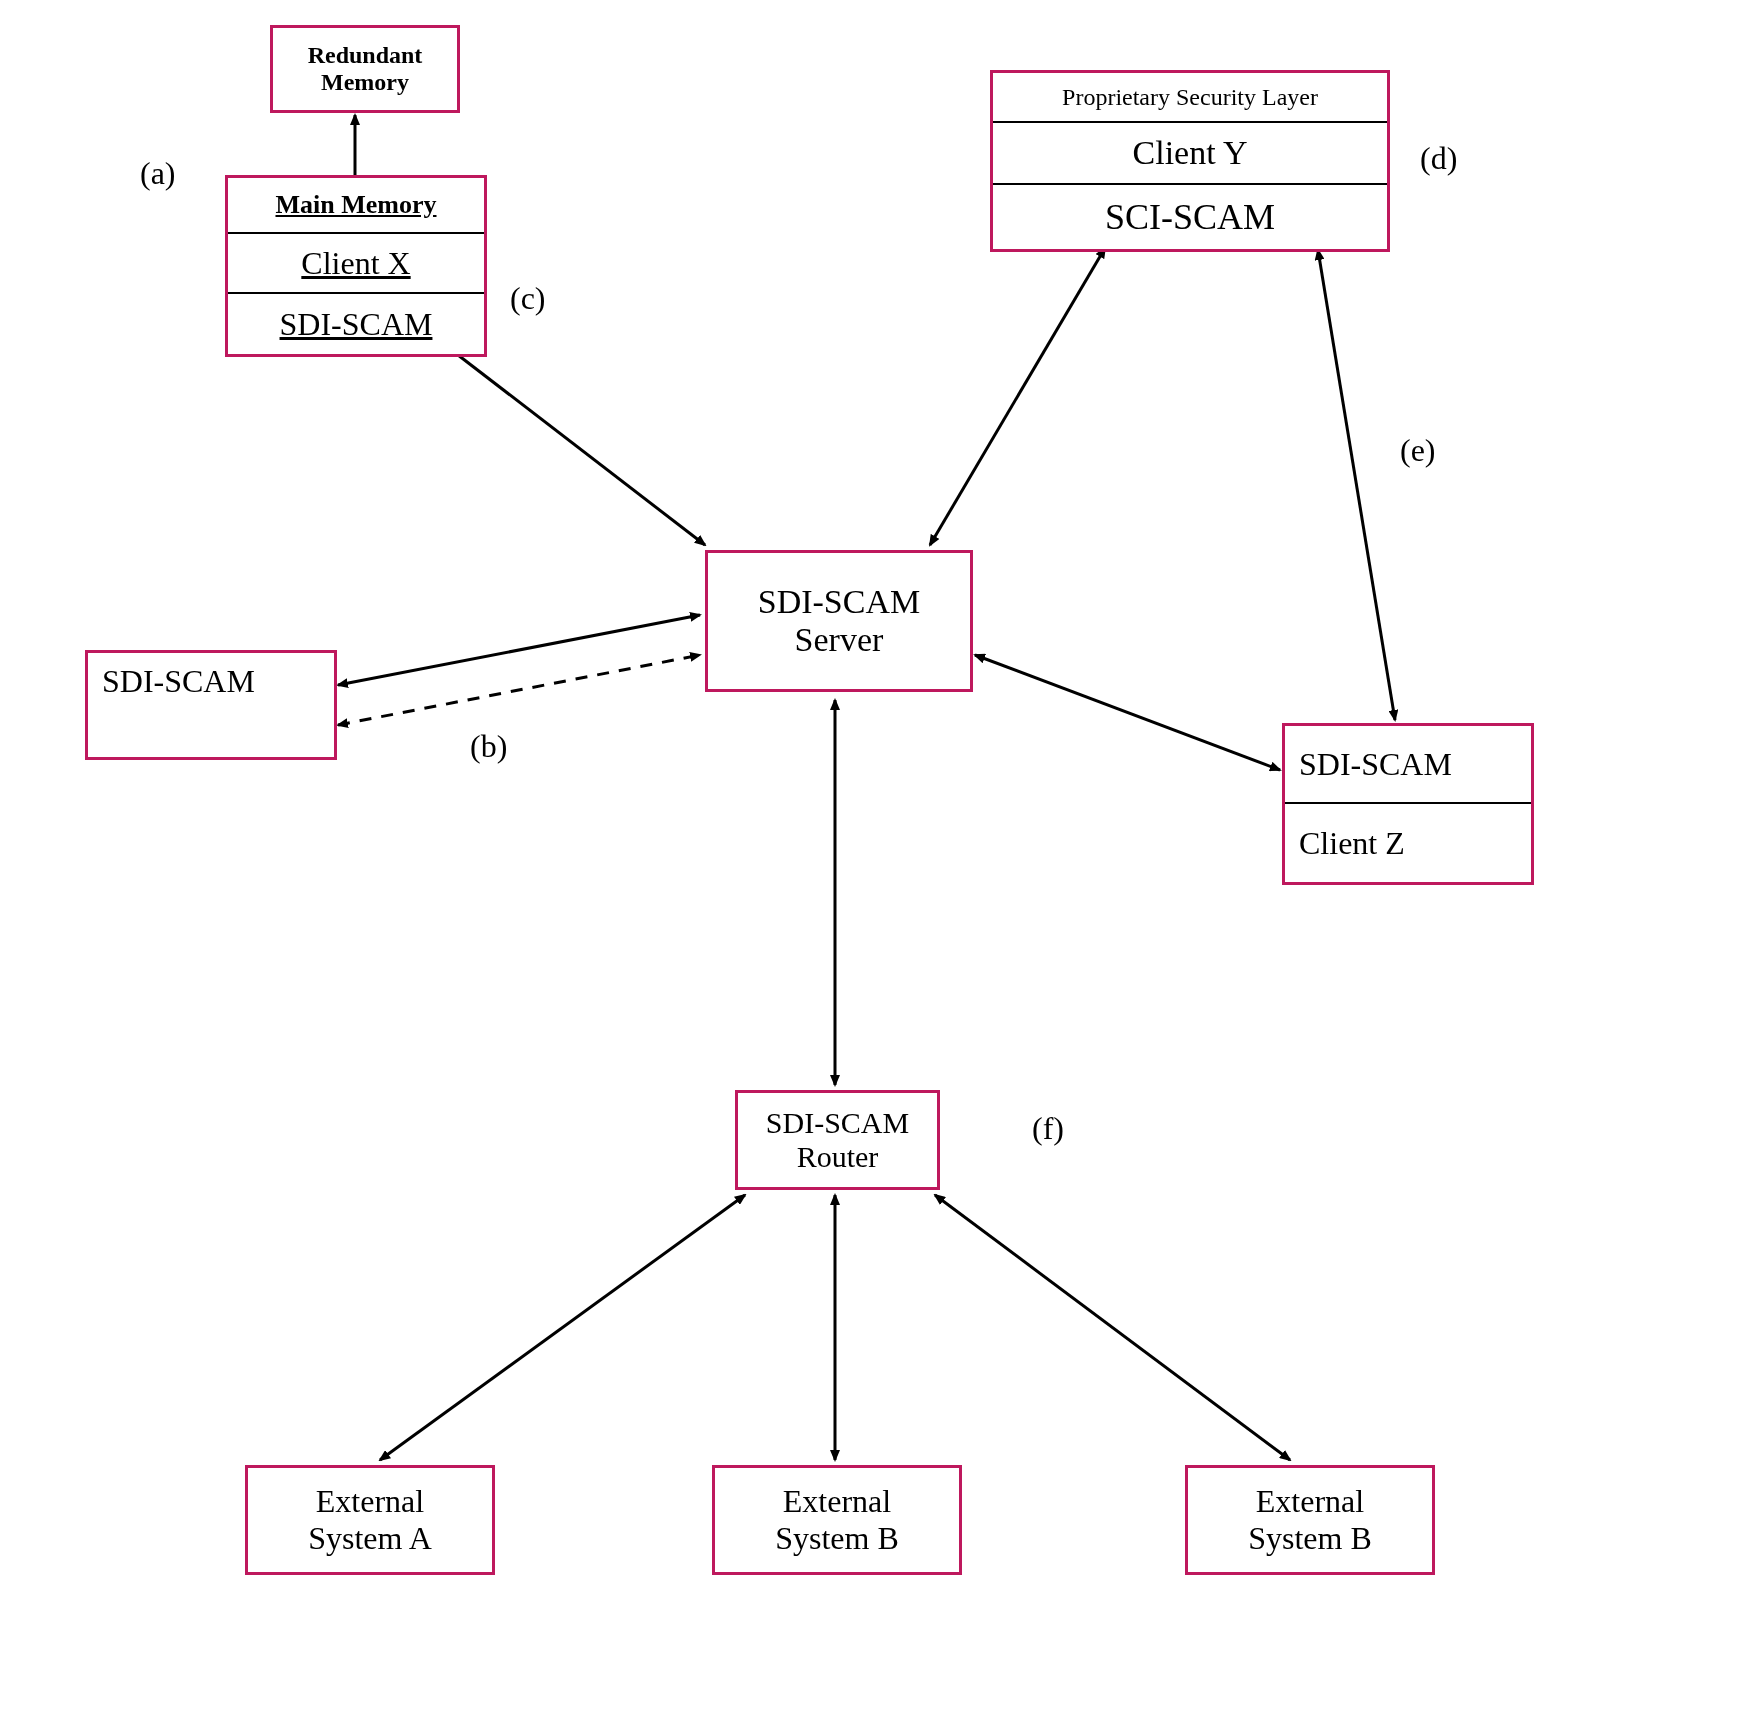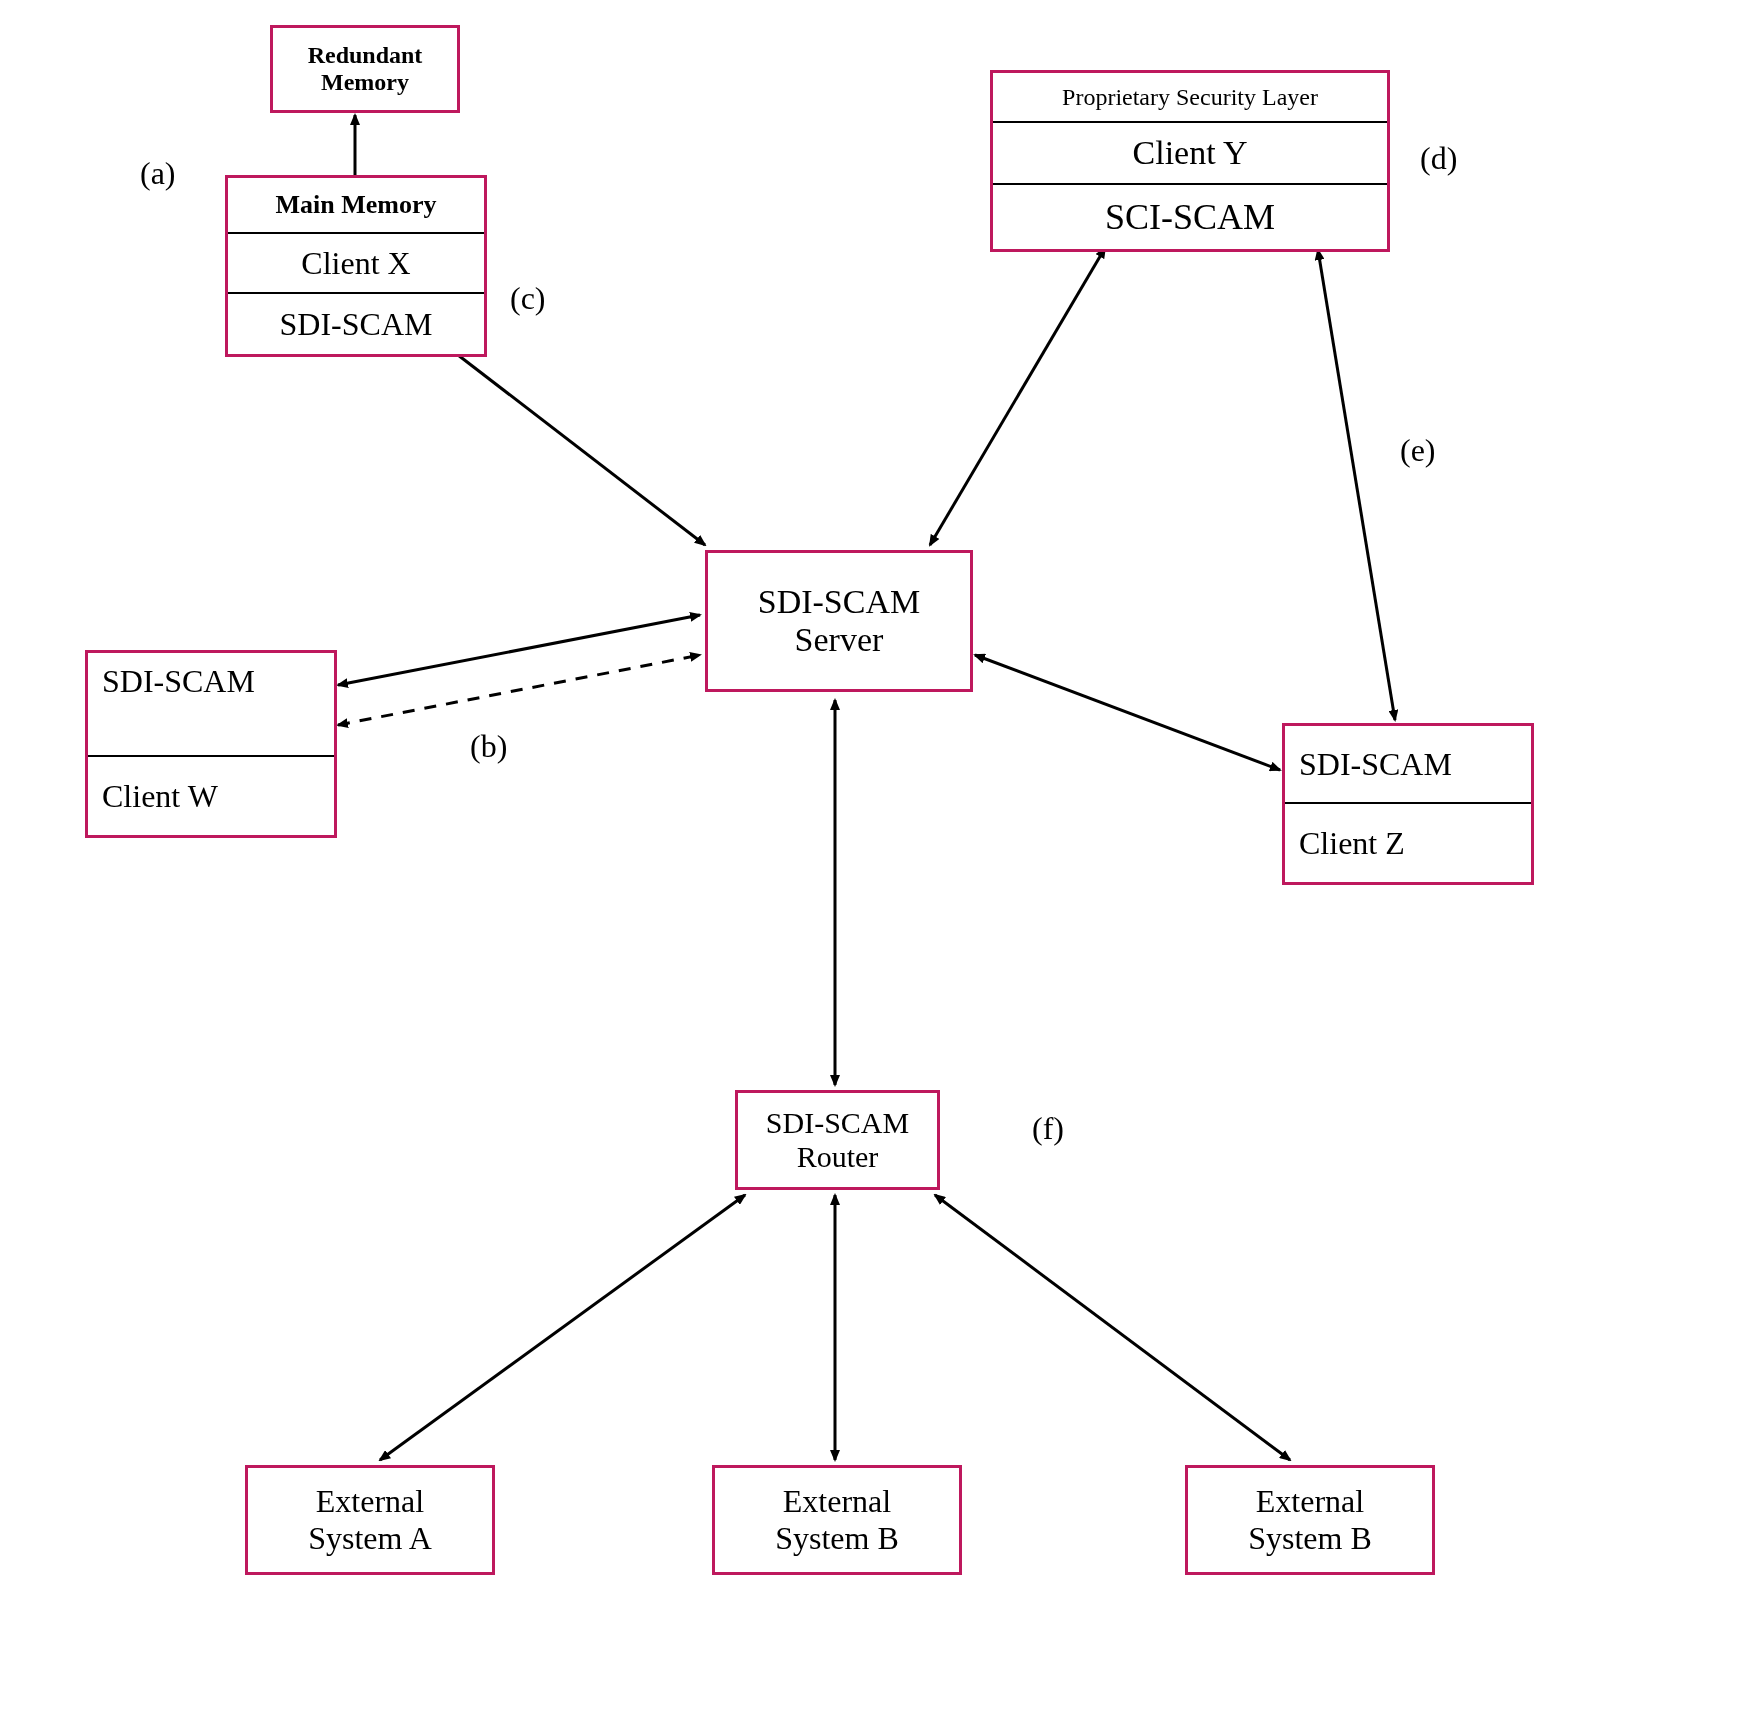--- a/index.html
+++ b/index.html
@@ -77,40 +77,39 @@
   <line x1="835" y1="1195" x2="835" y2="1460" stroke="black" stroke-width="3" marker-start="url(#arrowhead-start)" marker-end="url(#arrowhead)"></line>
 
   <line x1="935" y1="1195" x2="1290" y2="1460" stroke="black" stroke-width="3" marker-start="url(#arrowhead-start)" marker-end="url(#arrowhead)"></line>
 </svg>
 
 <div class="box" style="left:270px; top:25px; width:190px; height:88px;">
   <div class="cell" style="height:100%; font-size:24px; font-weight:bold; white-space:pre-line;">Redundant
 Memory</div>
 </div>
 
-<div class="box" style="left:225px; top:175px; width:262px;">
+<div class="box" style="left:225px; top:175px; width:262px;text-decoration:underline;">
   <div class="cell" style="height:56px; font-size:26px; font-weight:bold;">Main Memory</div>
   <div class="cell" style="height:60px; font-size:32px;">Client X</div>
   <div class="cell" style="height:60px; font-size:32px;">SDI-SCAM</div>
 </div>
 
 <div class="box" style="left:990px; top:70px; width:400px;">
   <div class="cell" style="height:50px; font-size:24px;">Proprietary Security Layer</div>
   <div class="cell" style="height:62px; font-size:34px;">Client Y</div>
   <div class="cell" style="height:64px; font-size:36px;">SCI-SCAM</div>
 </div>
 
 <div class="box" style="left:705px; top:550px; width:268px; height:142px;">
   <div class="cell" style="height:100%; font-size:34px; white-space:pre-line;">SDI-SCAM
 Server</div>
 </div>
 
 <div class="box" style="left:85px; top:650px; width:252px;">
   <div class="cell" style="height:104px; font-size:32px; justify-content:flex-start; padding-left:14px; align-items:flex-start; padding-top:10px;">SDI-SCAM</div>
-  <div class="cell" style="height:78px; font-size:32px; justify-content:flex-start; padding-left:14px;">Client W</div>
 </div>
 
 <div class="box" style="left:1282px; top:723px; width:252px;">
   <div class="cell" style="height:78px; font-size:32px; justify-content:flex-start; padding-left:14px;">SDI-SCAM</div>
   <div class="cell" style="height:78px; font-size:32px; justify-content:flex-start; padding-left:14px;text-align:center;">Client Z</div>
 </div>
 
 <div class="box" style="left:735px; top:1090px; width:205px; height:100px;">
   <div class="cell" style="height:100%; font-size:30px; white-space:pre-line;">SDI-SCAM
 Router</div>

